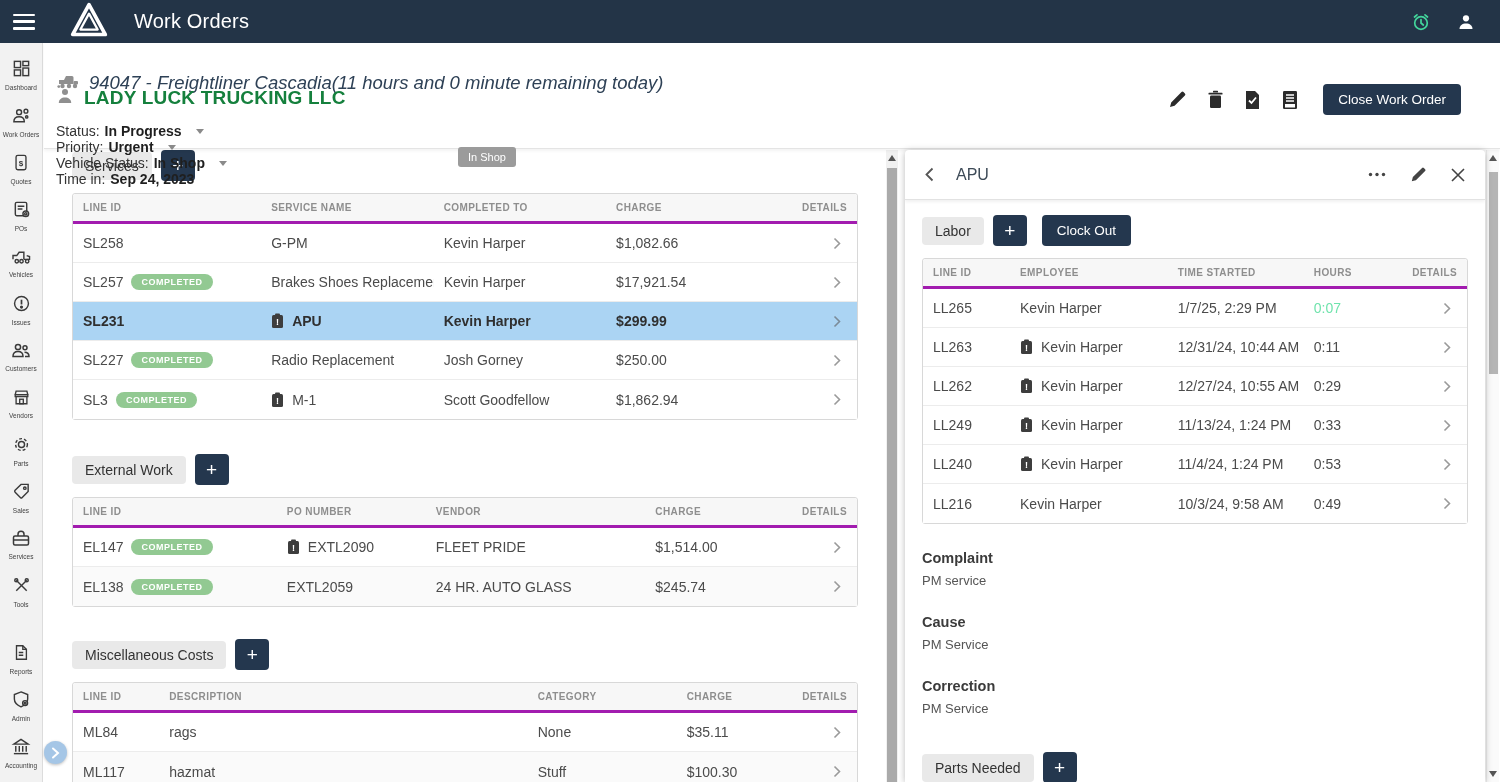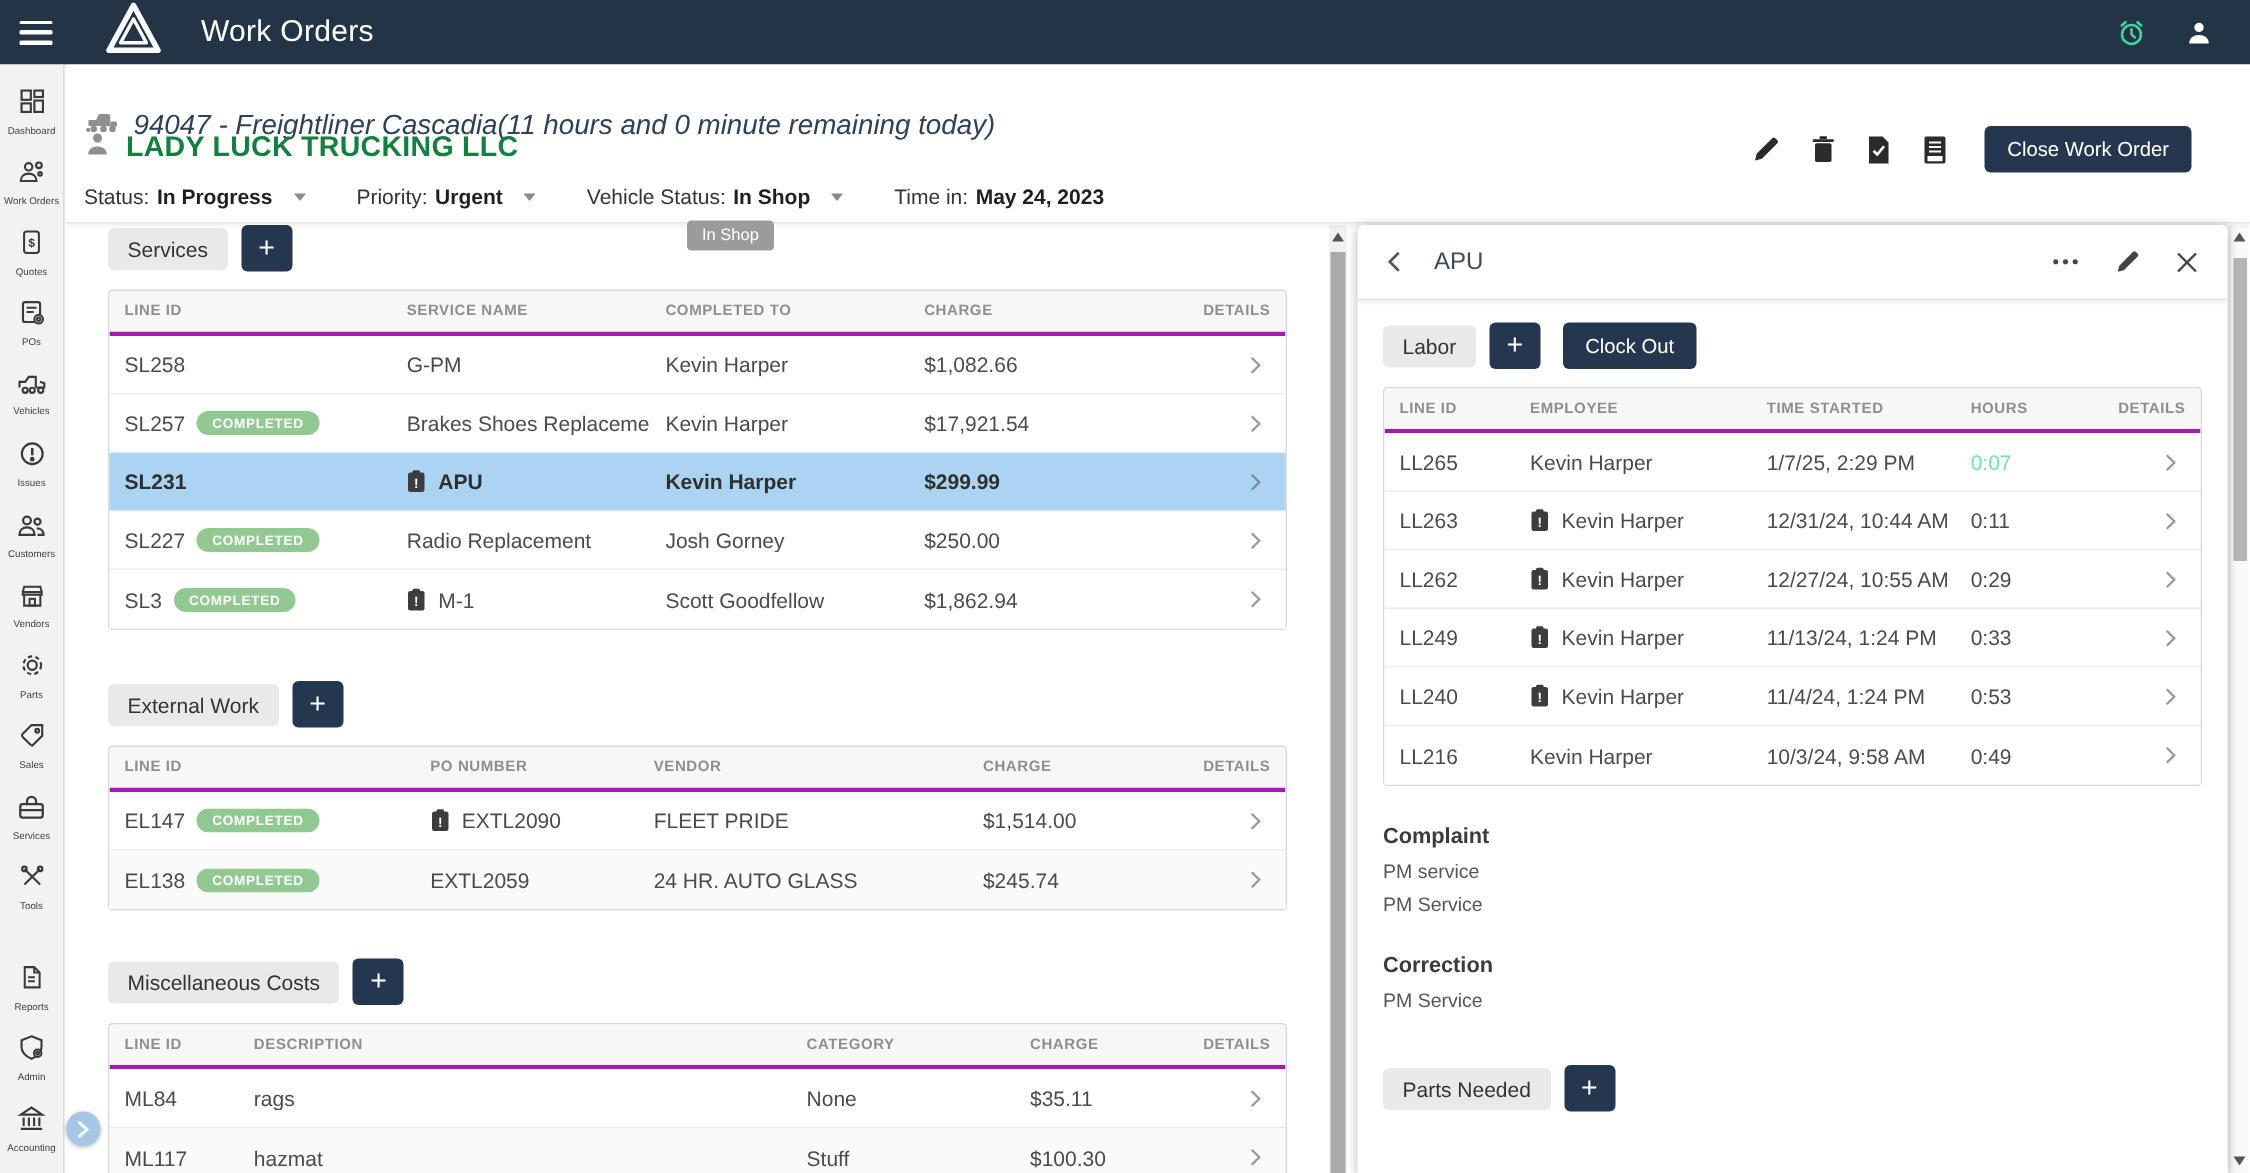--- a/index.html
+++ b/index.html
@@ -32,21 +32,21 @@
 
   
   .header-block { position:absolute; left:44px; top:43px; width:1456px; height:106px;
                   background:#fff; border-bottom:1px solid #e4e4e4;
                   box-shadow:0 2px 3px rgba(0,0,0,.05); z-index:5; }
   .wo-row { position:absolute; left:12px; top:29px; display:flex; gap:9px;font-style:italic; }
   .wo-title { font-size:18.5px; color:#2e4156; }
   .cust-row { position:absolute; left:12px; top:44px; display:flex; align-items:center; gap:10px; }
   .cust-name { font-size:19px; font-weight:bold; color:#15803d; letter-spacing:.2px; }
   .status-row { position:absolute; left:12px; top:80px; display:flex; align-items:flex-start;
-                font-size:14px; color:#333; }
+                font-size:14px; color:#333;flex-direction:column; }
   .stat-group { display:flex; align-items:center; cursor:pointer; }
   .stat-label { margin-right:5px; }
   .stat-value { font-weight:bold; color:#1f1f1f; }
   .caret { width:0; height:0; border-left:4.5px solid transparent; border-right:4.5px solid transparent;
            border-top:5px solid #8a8a8a; margin-left:14px; } .sp34 { width:34px; }
   .actions { position:absolute; right:39px; top:41px; display:flex; align-items:center; gap:20px; }
   .icon-btn { cursor:pointer; display:flex; align-items:center; }
   .close-btn { background:var(--navy,#24374e); color:#fff; font-size:13.5px; padding:8px 15px;
                border:none; border-radius:4px; cursor:pointer; margin-left:4px; }
   .tooltip { position:absolute; left:458px; top:147px; background:#9b9b9b; color:#fff;
@@ -352,21 +352,21 @@
       </div>
       <div class="sp34"></div>
       <div class="stat-group">
         <span class="stat-label">Vehicle Status:</span>
         <span class="stat-value">In Shop</span>
         <span class="caret"></span>
       </div>
       <div class="sp34"></div>
       <div class="stat-group">
         <span class="stat-label">Time in:</span>
-        <span class="stat-value">May 24, 2023</span>
+        <span class="stat-value">Sep 24, 2023</span>
       </div>
     </div>
   </div>
 
   <div class="tooltip">In Shop</div>
 
   <div class="content">
 
     <div class="section-head">
       <span class="chip">Services</span>
@@ -700,20 +700,21 @@
           <span class="td c5 chev-cell">
               <svg width="8" height="13" viewBox="0 0 8 13" fill="none" stroke="#9a9a9a" stroke-width="1.6">
                 <polyline points="1.5,1.5 6.5,6.5 1.5,11.5"></polyline>
               </svg>
             </span>
         </div>
       </div>
 
       <div class="rc-label">Complaint</div>
       <div class="rc-value">PM service</div>
+      <div class="rc-label">Cause</div>
       <div class="rc-value">PM Service</div>
       <div class="rc-label">Correction</div>
       <div class="rc-value">PM Service</div>
 
       <div class="section-head parts-row">
         <span class="chip">Parts Needed</span>
         <button class="plus-btn">+</button>
       </div>
 
     </div>

